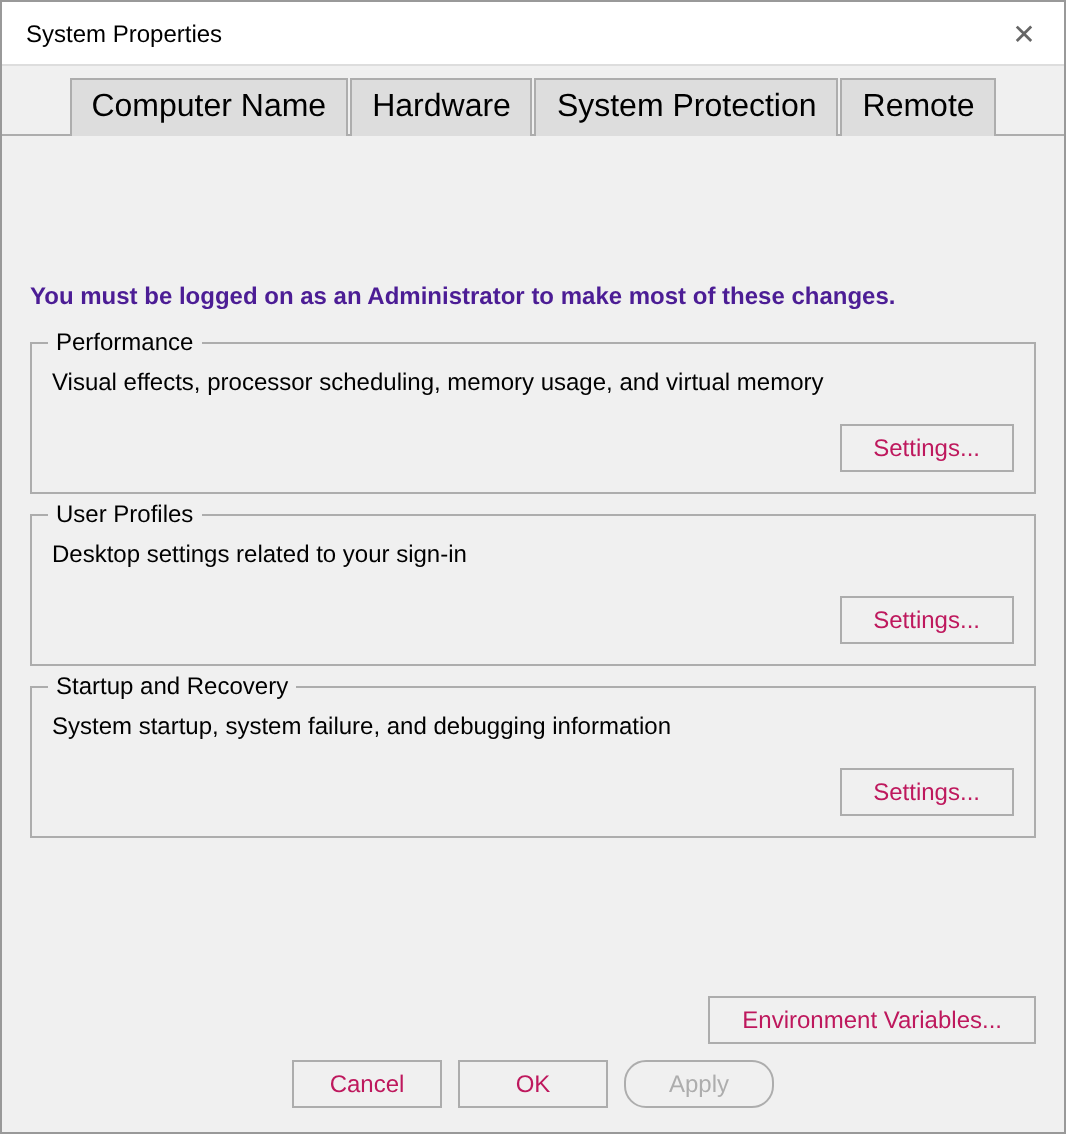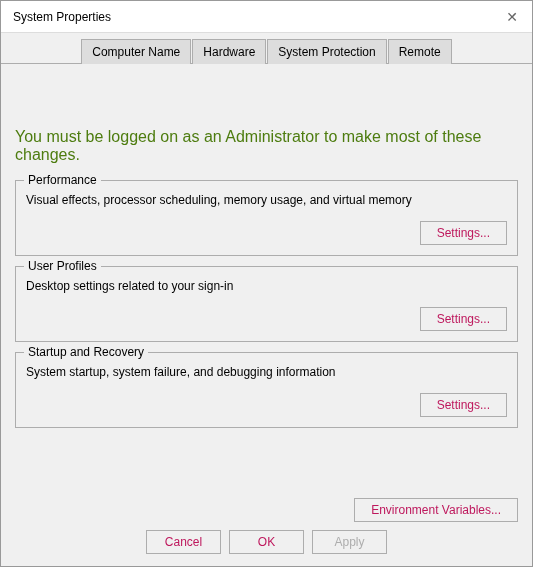--- a/index.html
+++ b/index.html
@@ -59,21 +59,21 @@
       background: #f0f0f0;
       display: flex;
       align-items: flex-end;
       padding: 6px 4px 0 4px;
       border-bottom: 1px solid #adadad;
       gap: 1px;
     }
 
     .tab {
       padding: 5px 10px;
-      font-size: 12px;
+      font-size: 16px;
       cursor: pointer;
       background: #ddd;
       border: 1px solid #adadad;
       border-bottom: none;
       margin-bottom: -1px;
       color: #000;
       white-space: nowrap;
     }
 
     .tab.active {
@@ -86,23 +86,24 @@
     .content {
       flex: 1;
       padding: 12px 14px;
       display: flex;
       flex-direction: column;
       gap: 10px;
       overflow: auto;
     }
 
     .admin-notice {
-      font-size: 16px;
-      color: #4d7c0f;
+      font-size: 12px;
+      color: #4c1d95;
       padding: 2px 0 6px 0;
+      font-weight: bold;
     }
 
     .group-box {
       border: 1px solid #adadad;
       padding: 8px 10px 10px 10px;
       position: relative;
       background: #f0f0f0;
     }
 
     .group-box-label {
@@ -133,20 +134,21 @@
       background: #f0f0f0;
       border: 1px solid #adadad;
       cursor: pointer;
       min-width: 80px;
       color: #be185d;
     }
 
     .win-btn.disabled {
       color: #adadad;
       cursor: default;
+      border-radius: 11px;
     }
 
     .footer {
       padding: 8px 14px 12px 14px;
       display: flex;
       flex-direction: column;
       gap: 8px;
     }
 
     .env-row {

